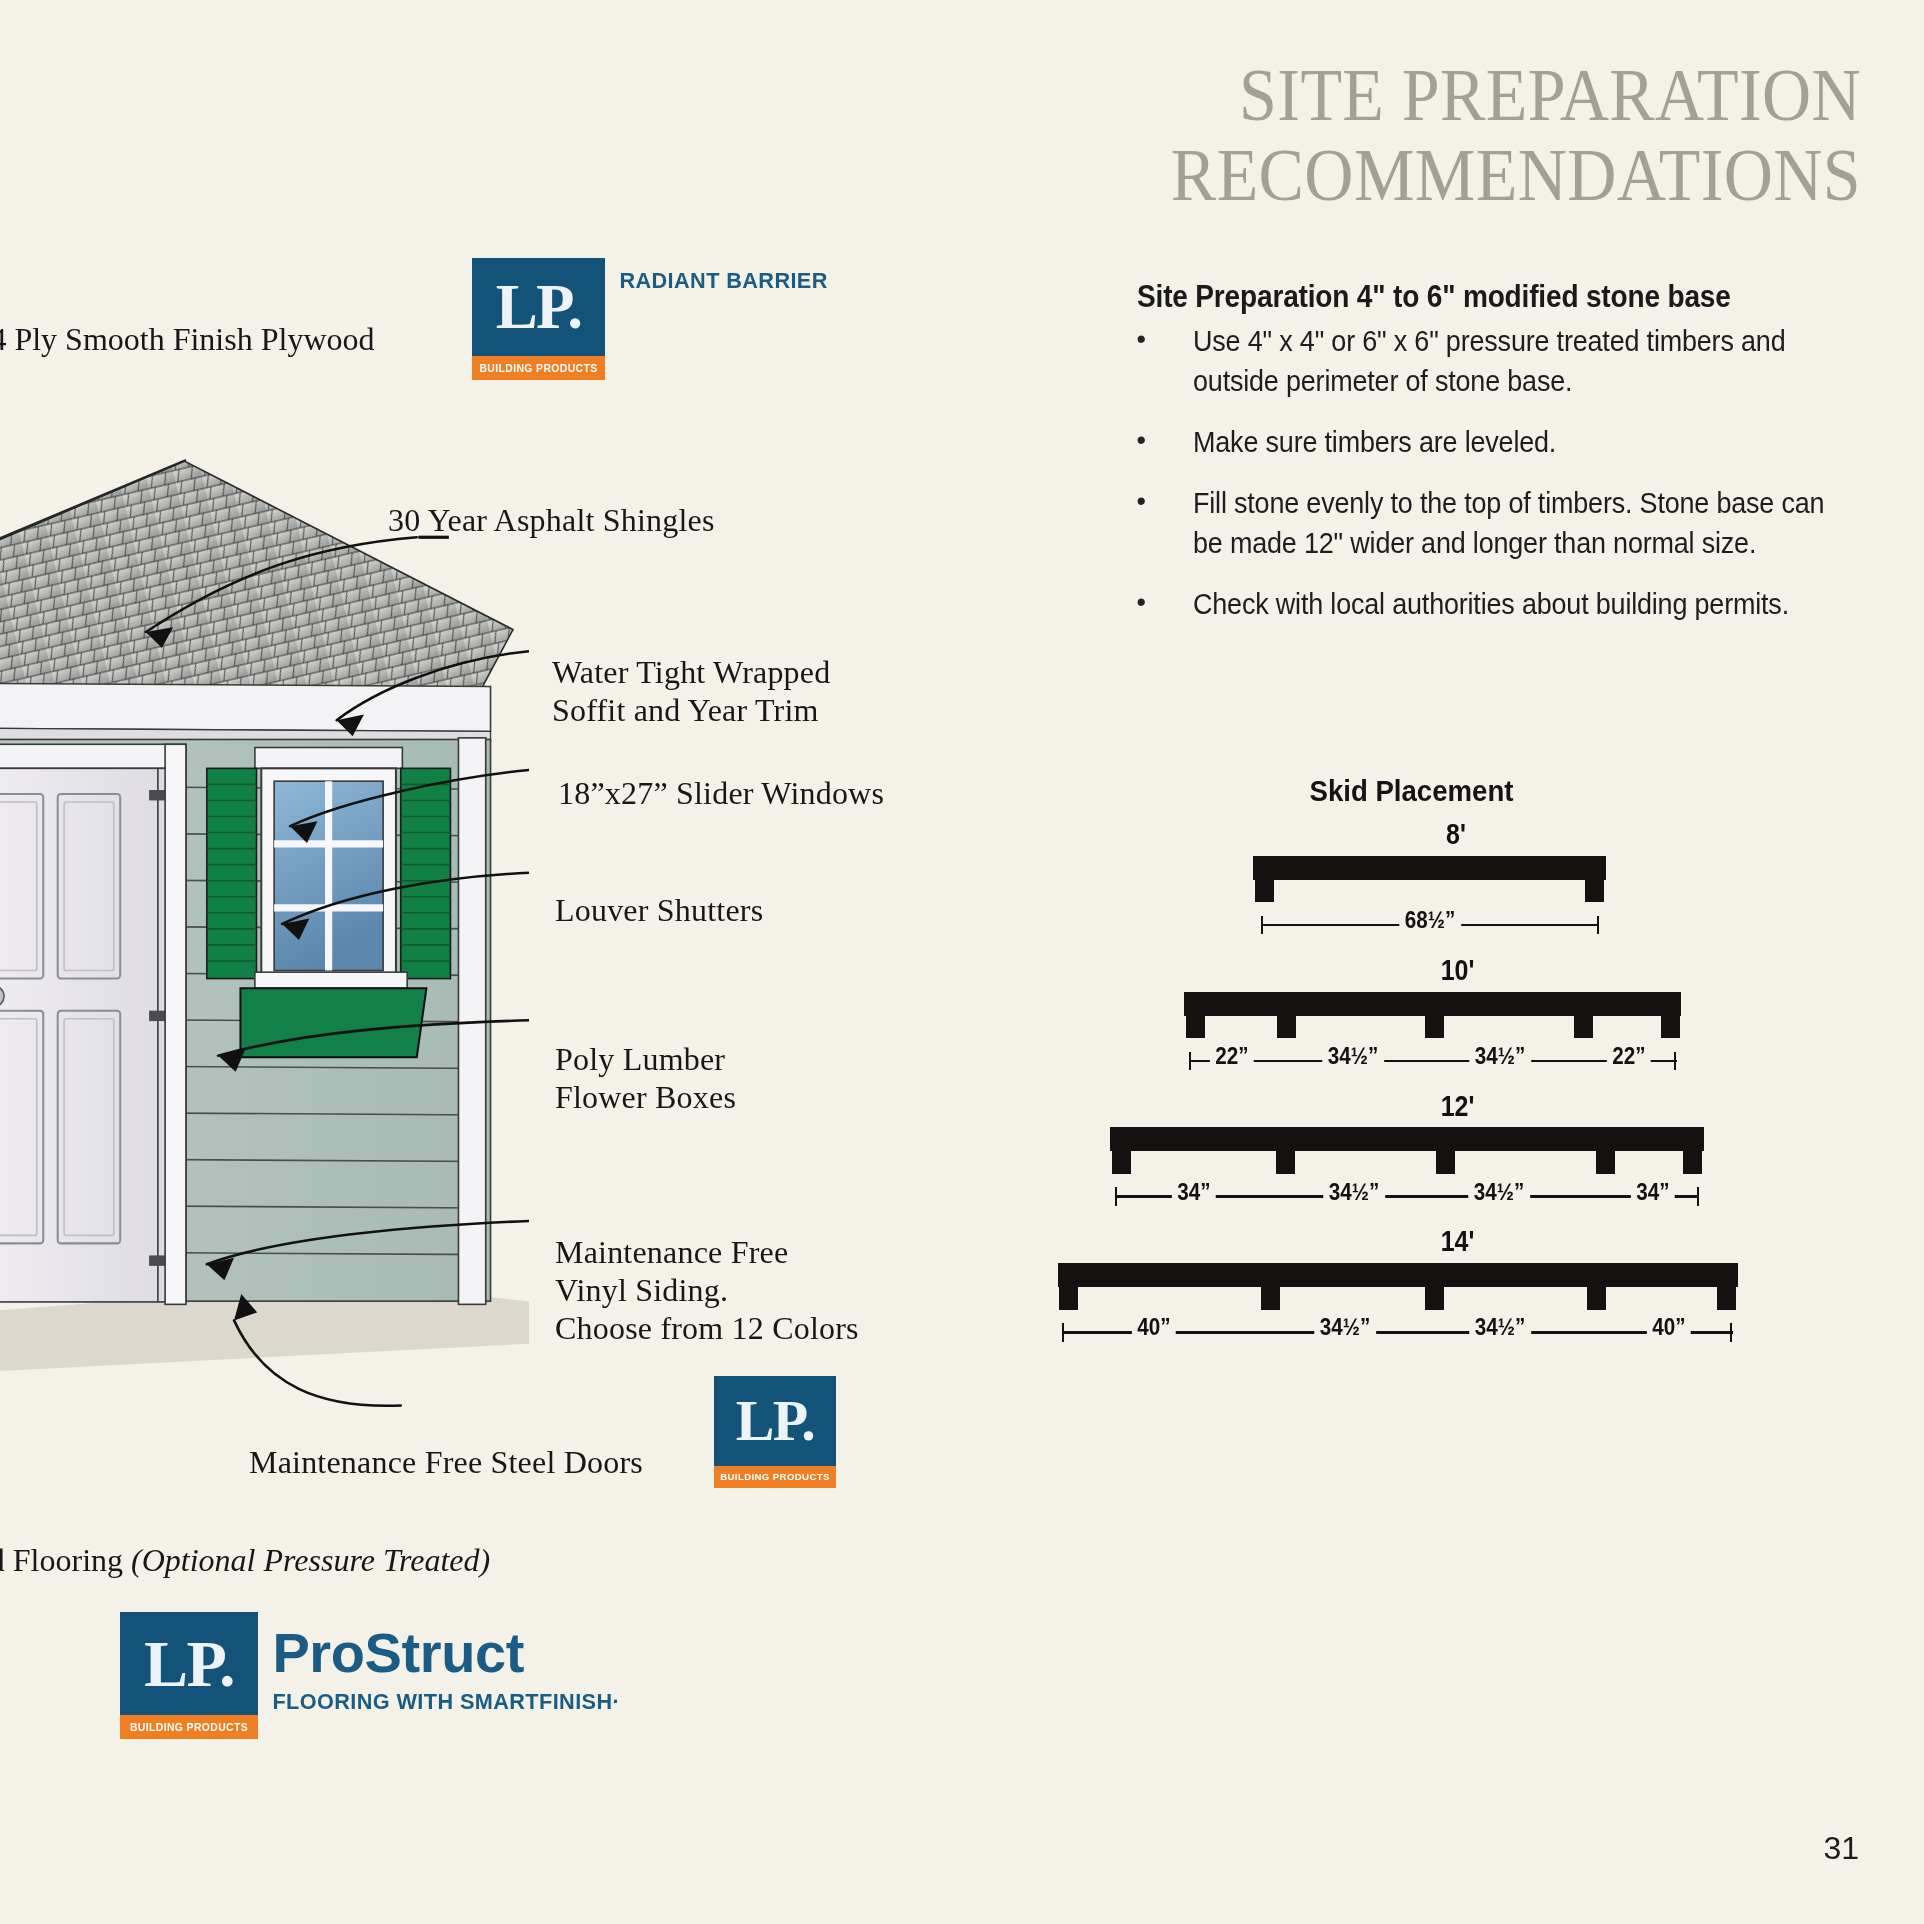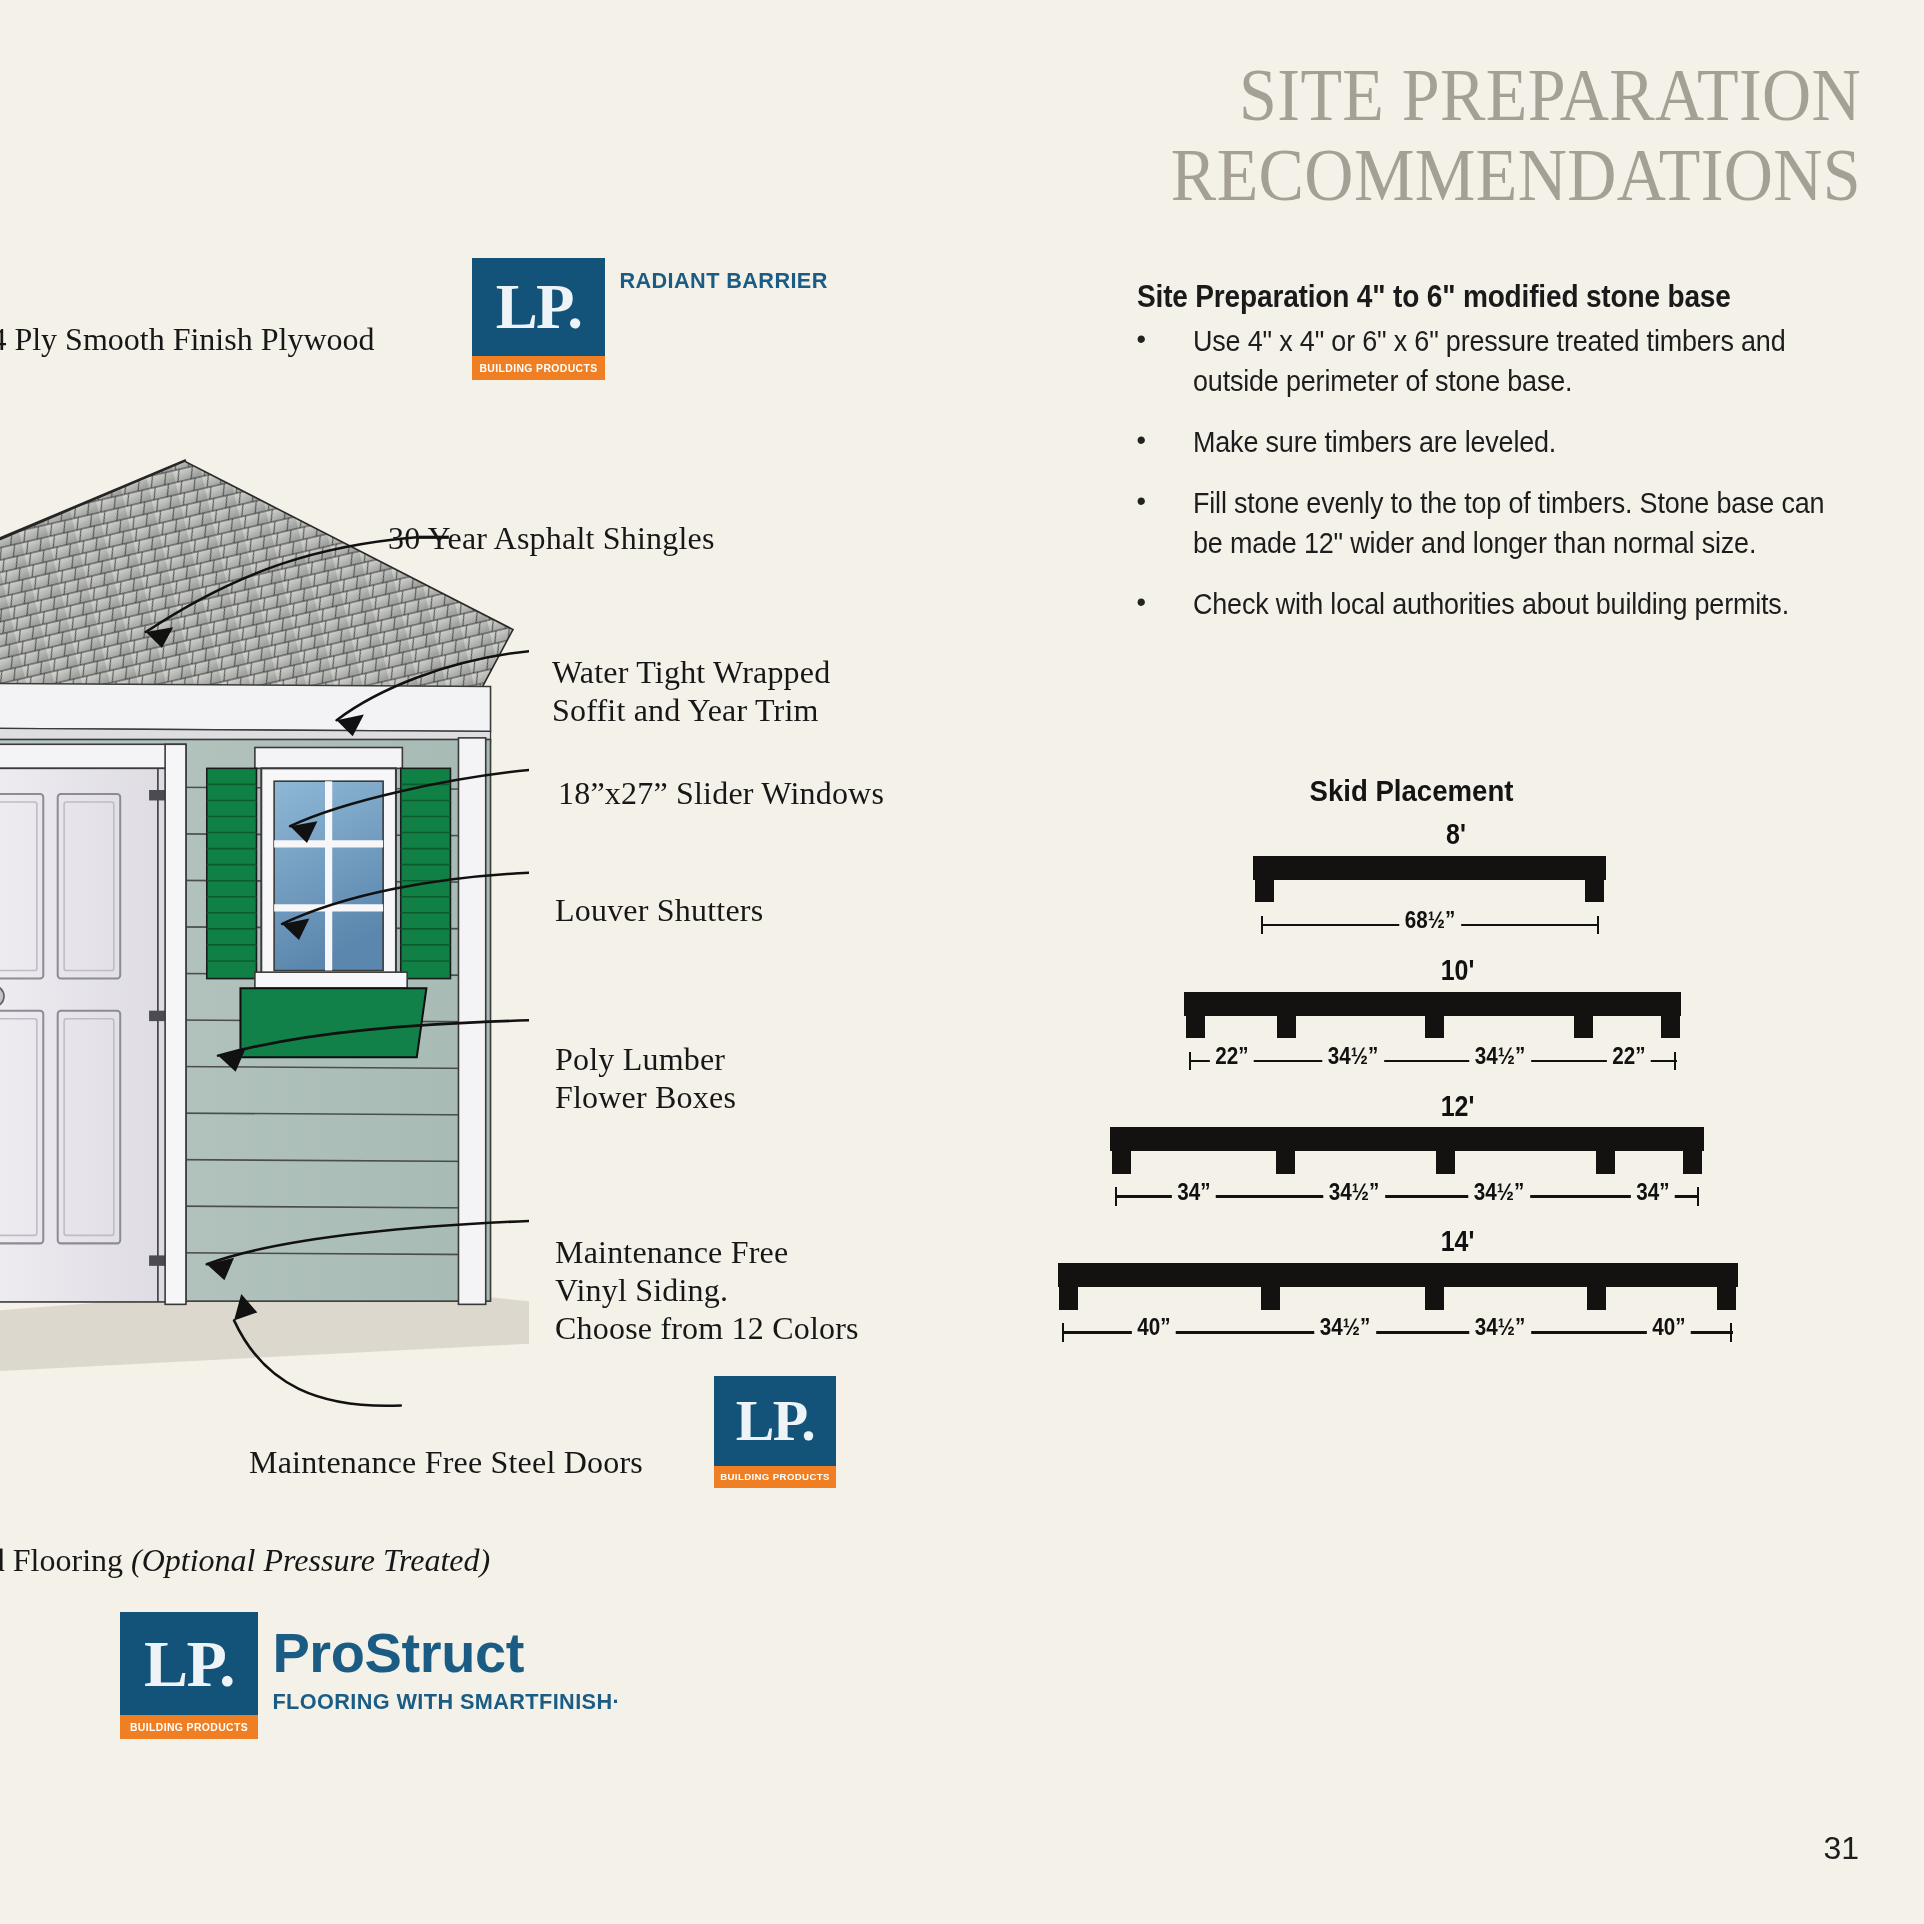--- a/index.html
+++ b/index.html
@@ -265,21 +265,21 @@
     </g>
     <g stroke="#111" stroke-width="4">
       <path d="M522 110 H560"></path>
     </g>
   </svg>
 
   <div class="cut-label" style="left:-9.6px;top:321px;">
     <span>4 Ply Smooth Finish Plywood</span>
   </div>
 
-  <div class="callout" style="left:388px;top:502px;margin-top:18px;">30 Year Asphalt Shingles</div>
+  <div class="callout" style="left:388px;top:502px;">30 Year Asphalt Shingles</div>
 
   <div class="callout" style="left:552px;top:654px;">Water Tight Wrapped
 Soffit and Year Trim</div>
 
   <div class="callout" style="left:558px;top:775px;">18”x27” Slider Windows</div>
 
   <div class="callout" style="left:555px;top:892px;">Louver Shutters</div>
 
   <div class="callout" style="left:555px;top:1041px;">Poly Lumber
 Flower Boxes</div>

